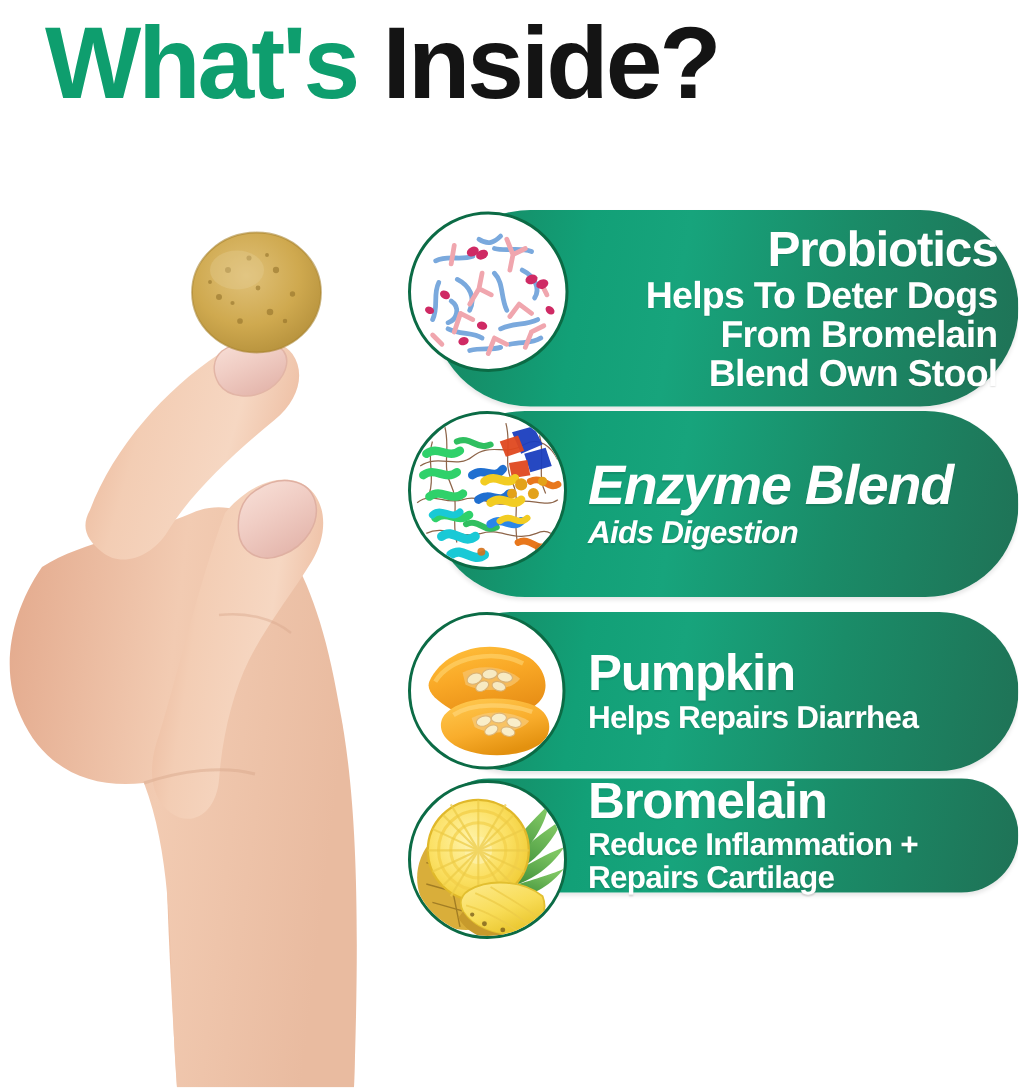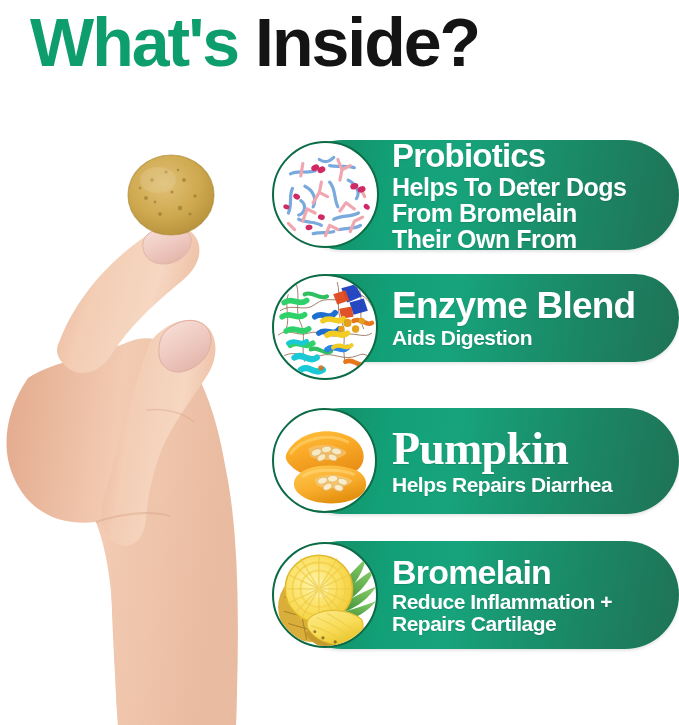--- a/index.html
+++ b/index.html
@@ -48,24 +48,24 @@
 
   
   .pill {
     position: absolute;
     left: 288px;
     width: 391px;
     border-radius: 70px;
     background: linear-gradient(100deg, #17835f 0%, #12a077 26%, #17a47c 42%, #1a8c68 68%, #1f7256 100%);
     box-shadow: 0 2px 3px rgba(0,0,0,0.10);
   }
-  .pill-1 { top: 140px;  height: 110px; }
-  .pill-2 { top: 274px;  height: 88px; }
+  .pill-1 { top: 140px;  height: 131px; text-align: right; }
+  .pill-2 { top: 274px;  height: 124px; font-style: italic; }
   .pill-3 { top: 408px;  height: 106px; }
-  .pill-4 { top: 541px;  height: 108px; }
+  .pill-4 { top: 519px;  height: 76px; }
 
   
   .icon-circle {
     position: absolute;
     border-radius: 50%;
     background: #ffffff;
     border: 2.5px solid #0b6b45;
     box-sizing: border-box;
     overflow: hidden;
   }
@@ -103,21 +103,21 @@
     text-shadow: 0 1px 1px rgba(0,0,0,0.12);
   }
   .pill-sub span { display: block; white-space: nowrap; }
 
   .t1 .pill-title { font-size: 33px; margin-bottom: 2px; }
   .t1 .pill-sub   { font-size: 25px; }
 
   .t2 .pill-title { font-size: 37px; margin-bottom: 3px; }
   .t2 .pill-sub   { font-size: 21px; }
 
-  .t3 .pill-title { font-size: 46px; margin-bottom: 2px; font-family: Liberation Serif, serif; }
+  .t3 .pill-title { font-size: 34px; margin-bottom: 2px; }
   .t3 .pill-sub   { font-size: 21px; }
 
   .t4 .pill-title { font-size: 34px; margin-bottom: 2px; }
   .t4 .pill-sub   { font-size: 21px; }
 </style>
 </head>
 <body>
 
 <div id="canvas">
 
@@ -246,21 +246,21 @@
           <ellipse cx="34" cy="82" rx="3.4" ry="2.6" transform="rotate(-15 34 82)"></ellipse>
           <ellipse cx="12" cy="62" rx="3" ry="2.3" transform="rotate(20 12 62)"></ellipse>
         </g>
       </svg>
     </div>
     <div class="pill-text t1">
       <div class="pill-title">Probiotics</div>
       <div class="pill-sub">
         <span>Helps To Deter Dogs</span>
         <span>From Bromelain</span>
-        <span>Their Own From</span>
+        <span>Blend Own Stool</span>
       </div>
     </div>
   </div>
 
   <div class="pill pill-2">
     <div class="icon-circle ic-2">
       <svg viewBox="0 0 100 100" xmlns="http://www.w3.org/2000/svg">
         <circle cx="50" cy="50" r="49" fill="#ffffff"></circle>
 
         <g stroke="#7a4a2a" stroke-width="0.8" fill="none" opacity="0.85">

